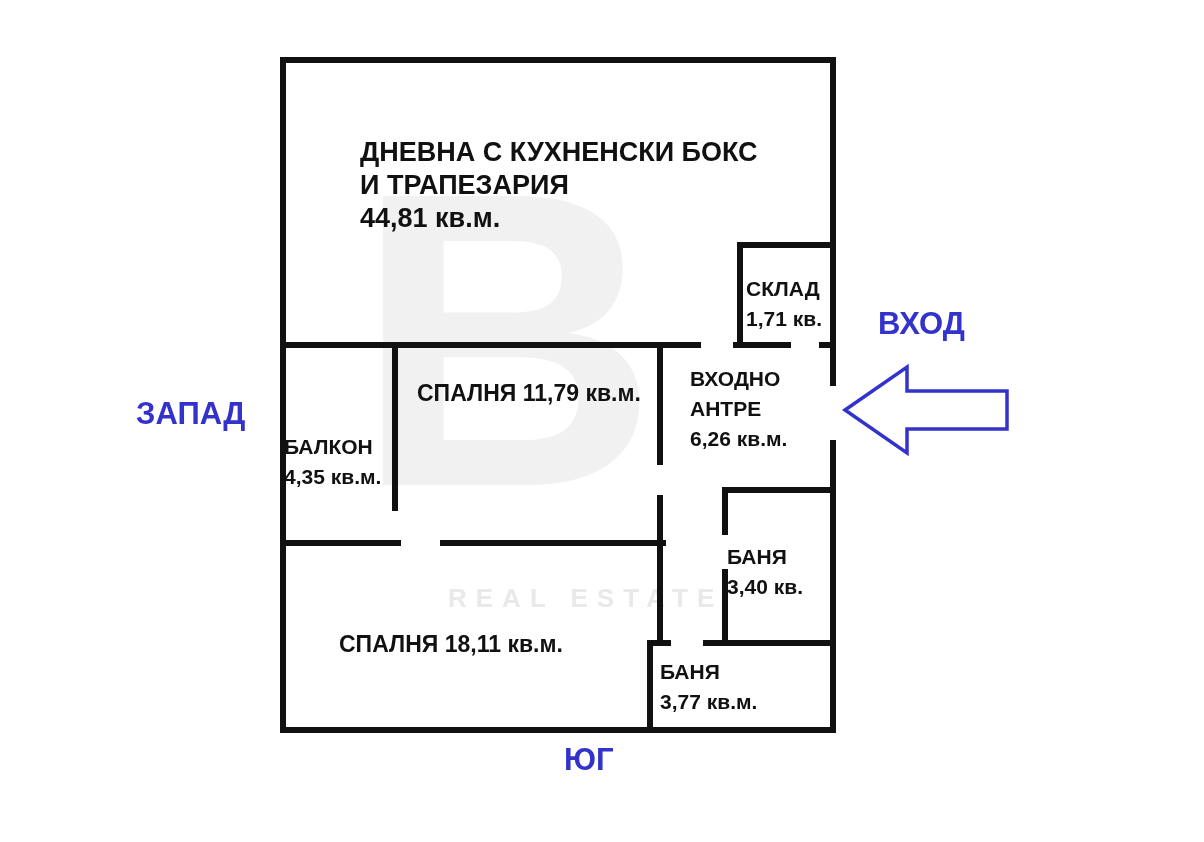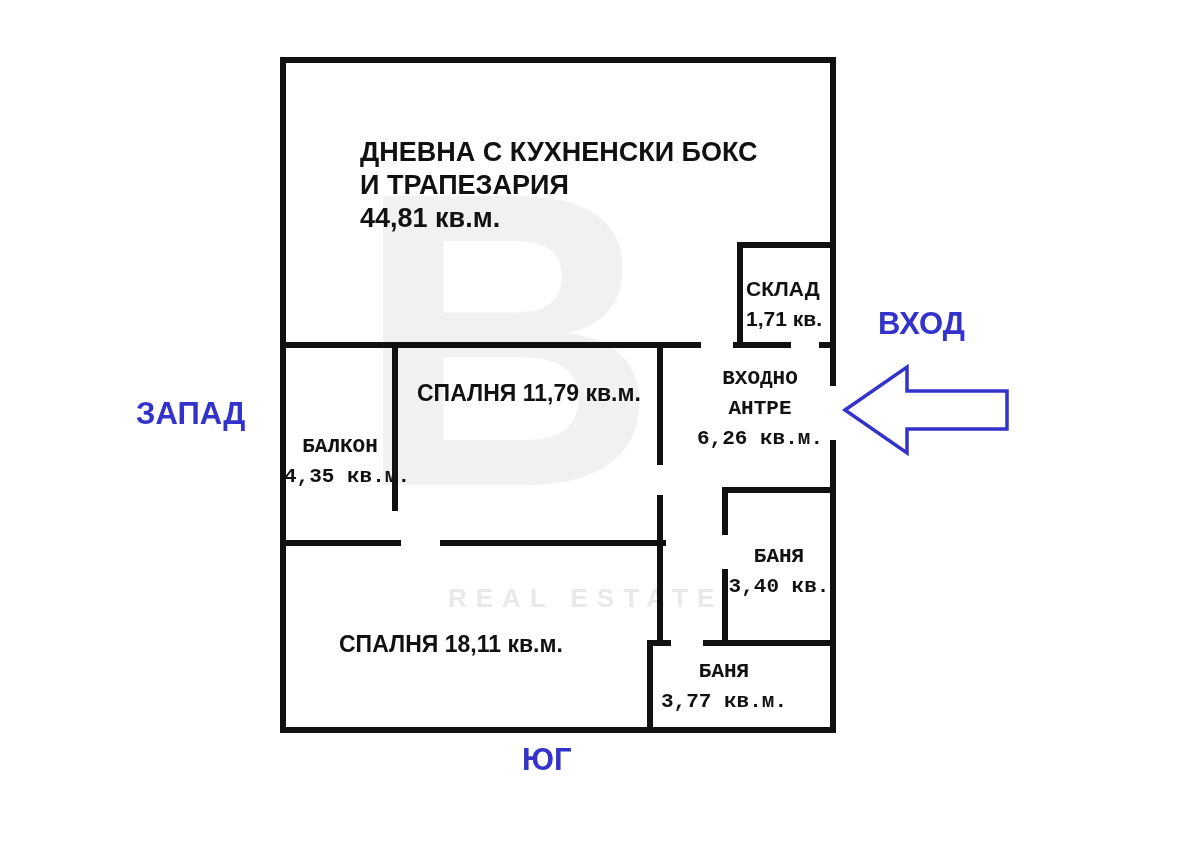--- a/index.html
+++ b/index.html
@@ -50,21 +50,21 @@
   .label {
     position: absolute;
     z-index: 2;
     color: #111111;
     font-weight: 700;
     white-space: nowrap;
   }
   .room-lg { font-size: 27px; line-height: 33px; }
   .room-md { font-size: 23px; line-height: 28px; }
   .room-sm { font-size: 21px; line-height: 30px; }
-  .centered { text-align: center; font-family: Liberation Mono, monospace; }
+  .centered { text-align: left; }
   .blue {
     color: #3333cc;
     font-size: 31px;
   }
   .label div { white-space: nowrap; }
 </style>
 </head>
 <body>
 
 <div class="canvas">
@@ -143,15 +143,15 @@
 
   <div class="label room-sm centered" style="left:660px; top:657px; width:128px;">
     <div>БАНЯ</div>
     <div>3,77 кв.м.</div>
   </div>
 
   <div class="label blue" style="left:136px; top:396px;">ЗАПАД</div>
 
   <div class="label blue" style="left:878px; top:306px;">ВХОД</div>
 
-  <div class="label blue" style="left:522px; top:742px;">ЮГ</div>
+  <div class="label blue" style="left:564px; top:742px;">ЮГ</div>
 
 </div>
 
 </body></html>

